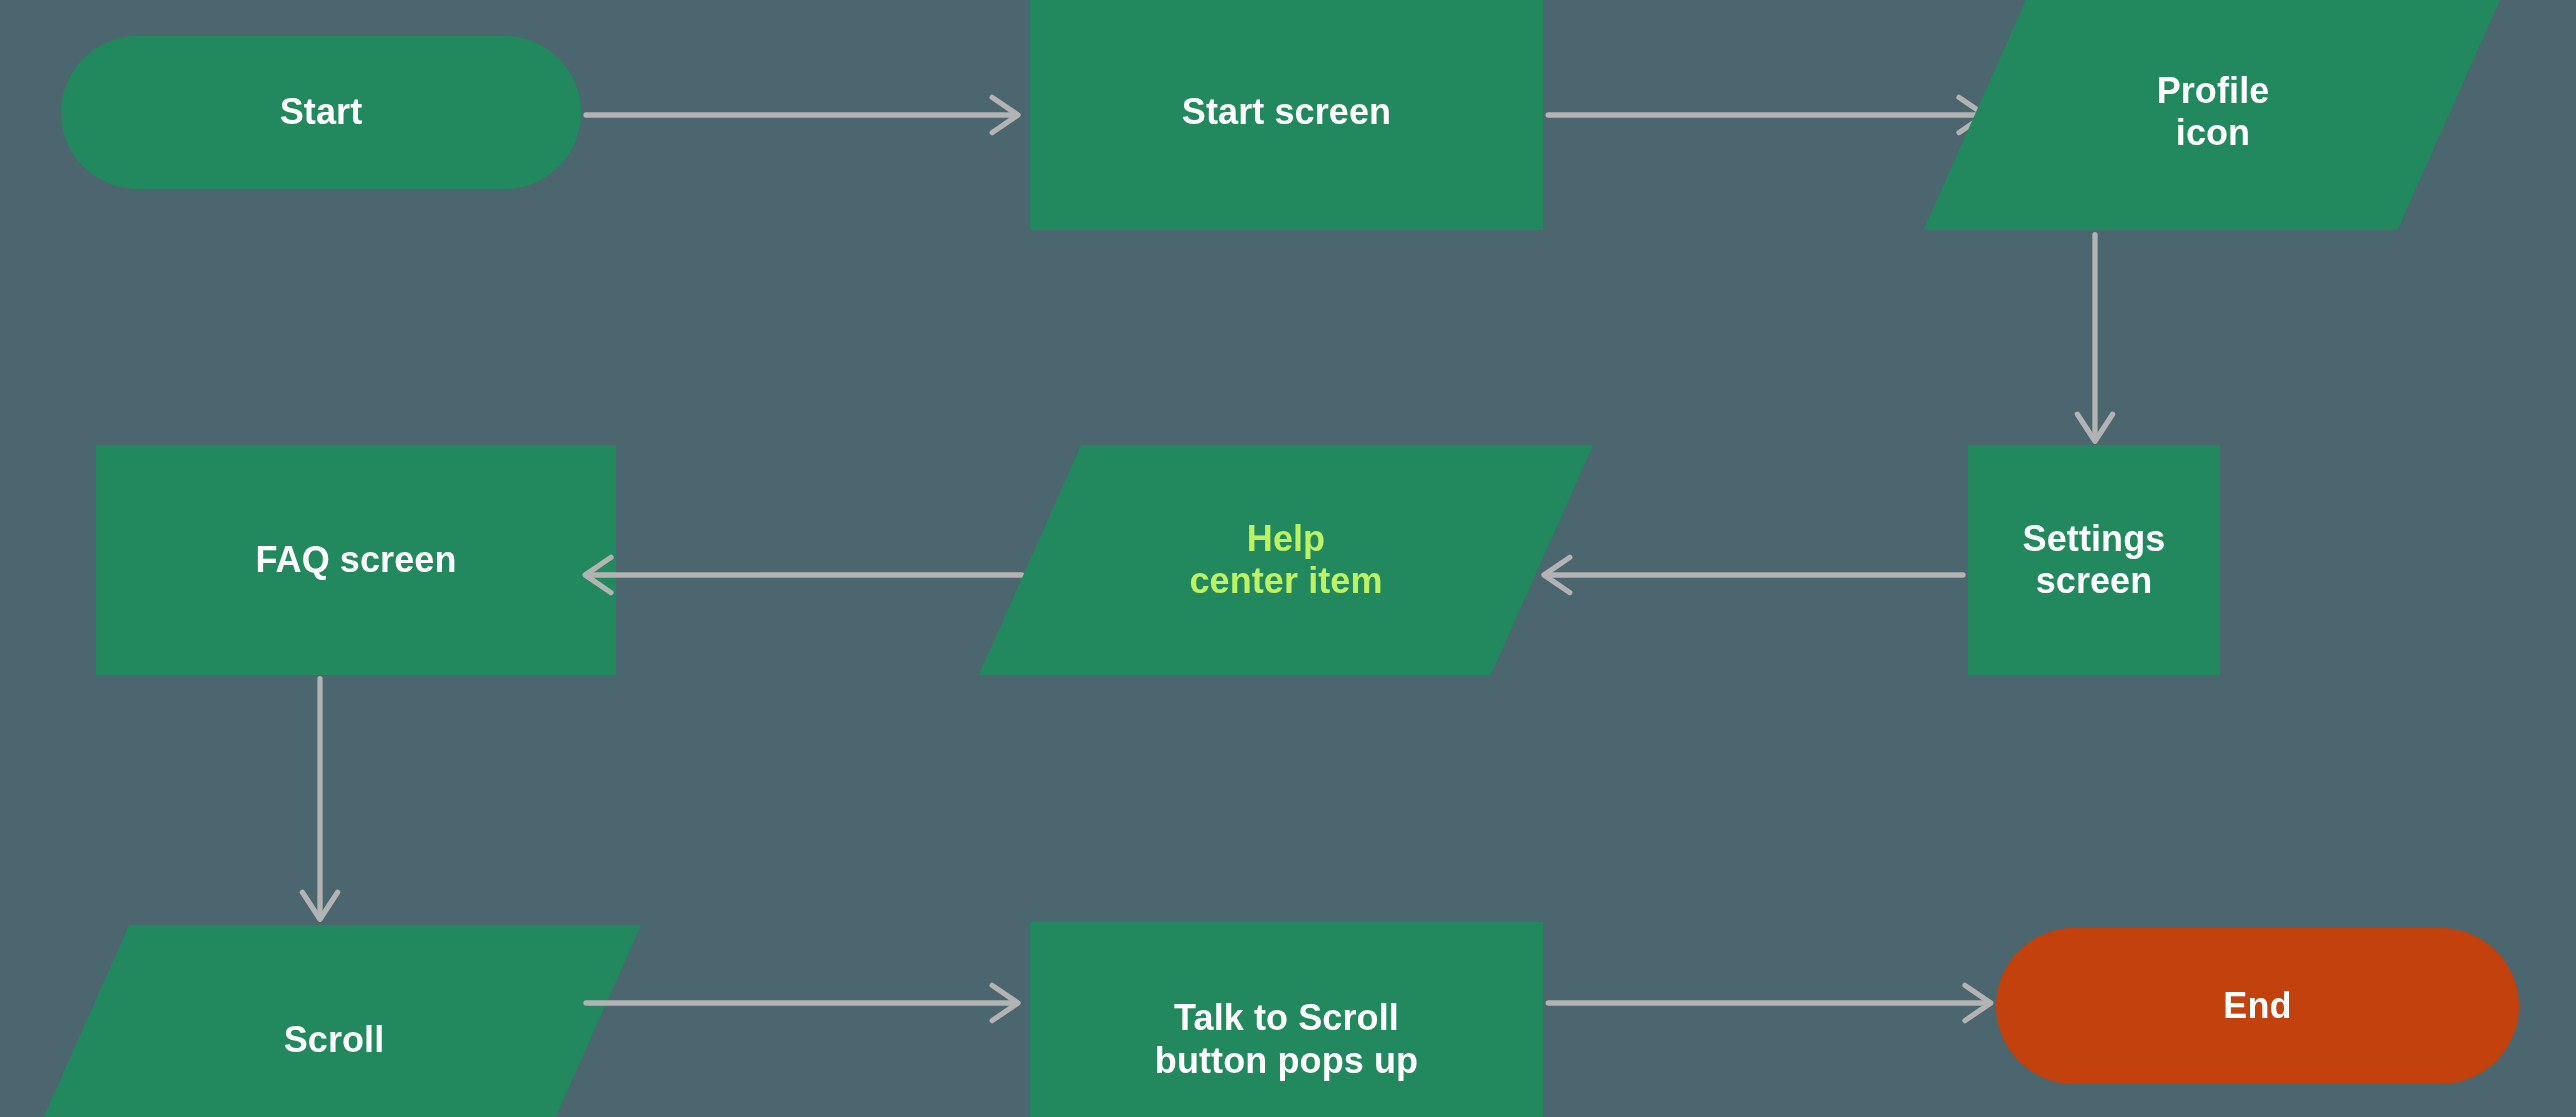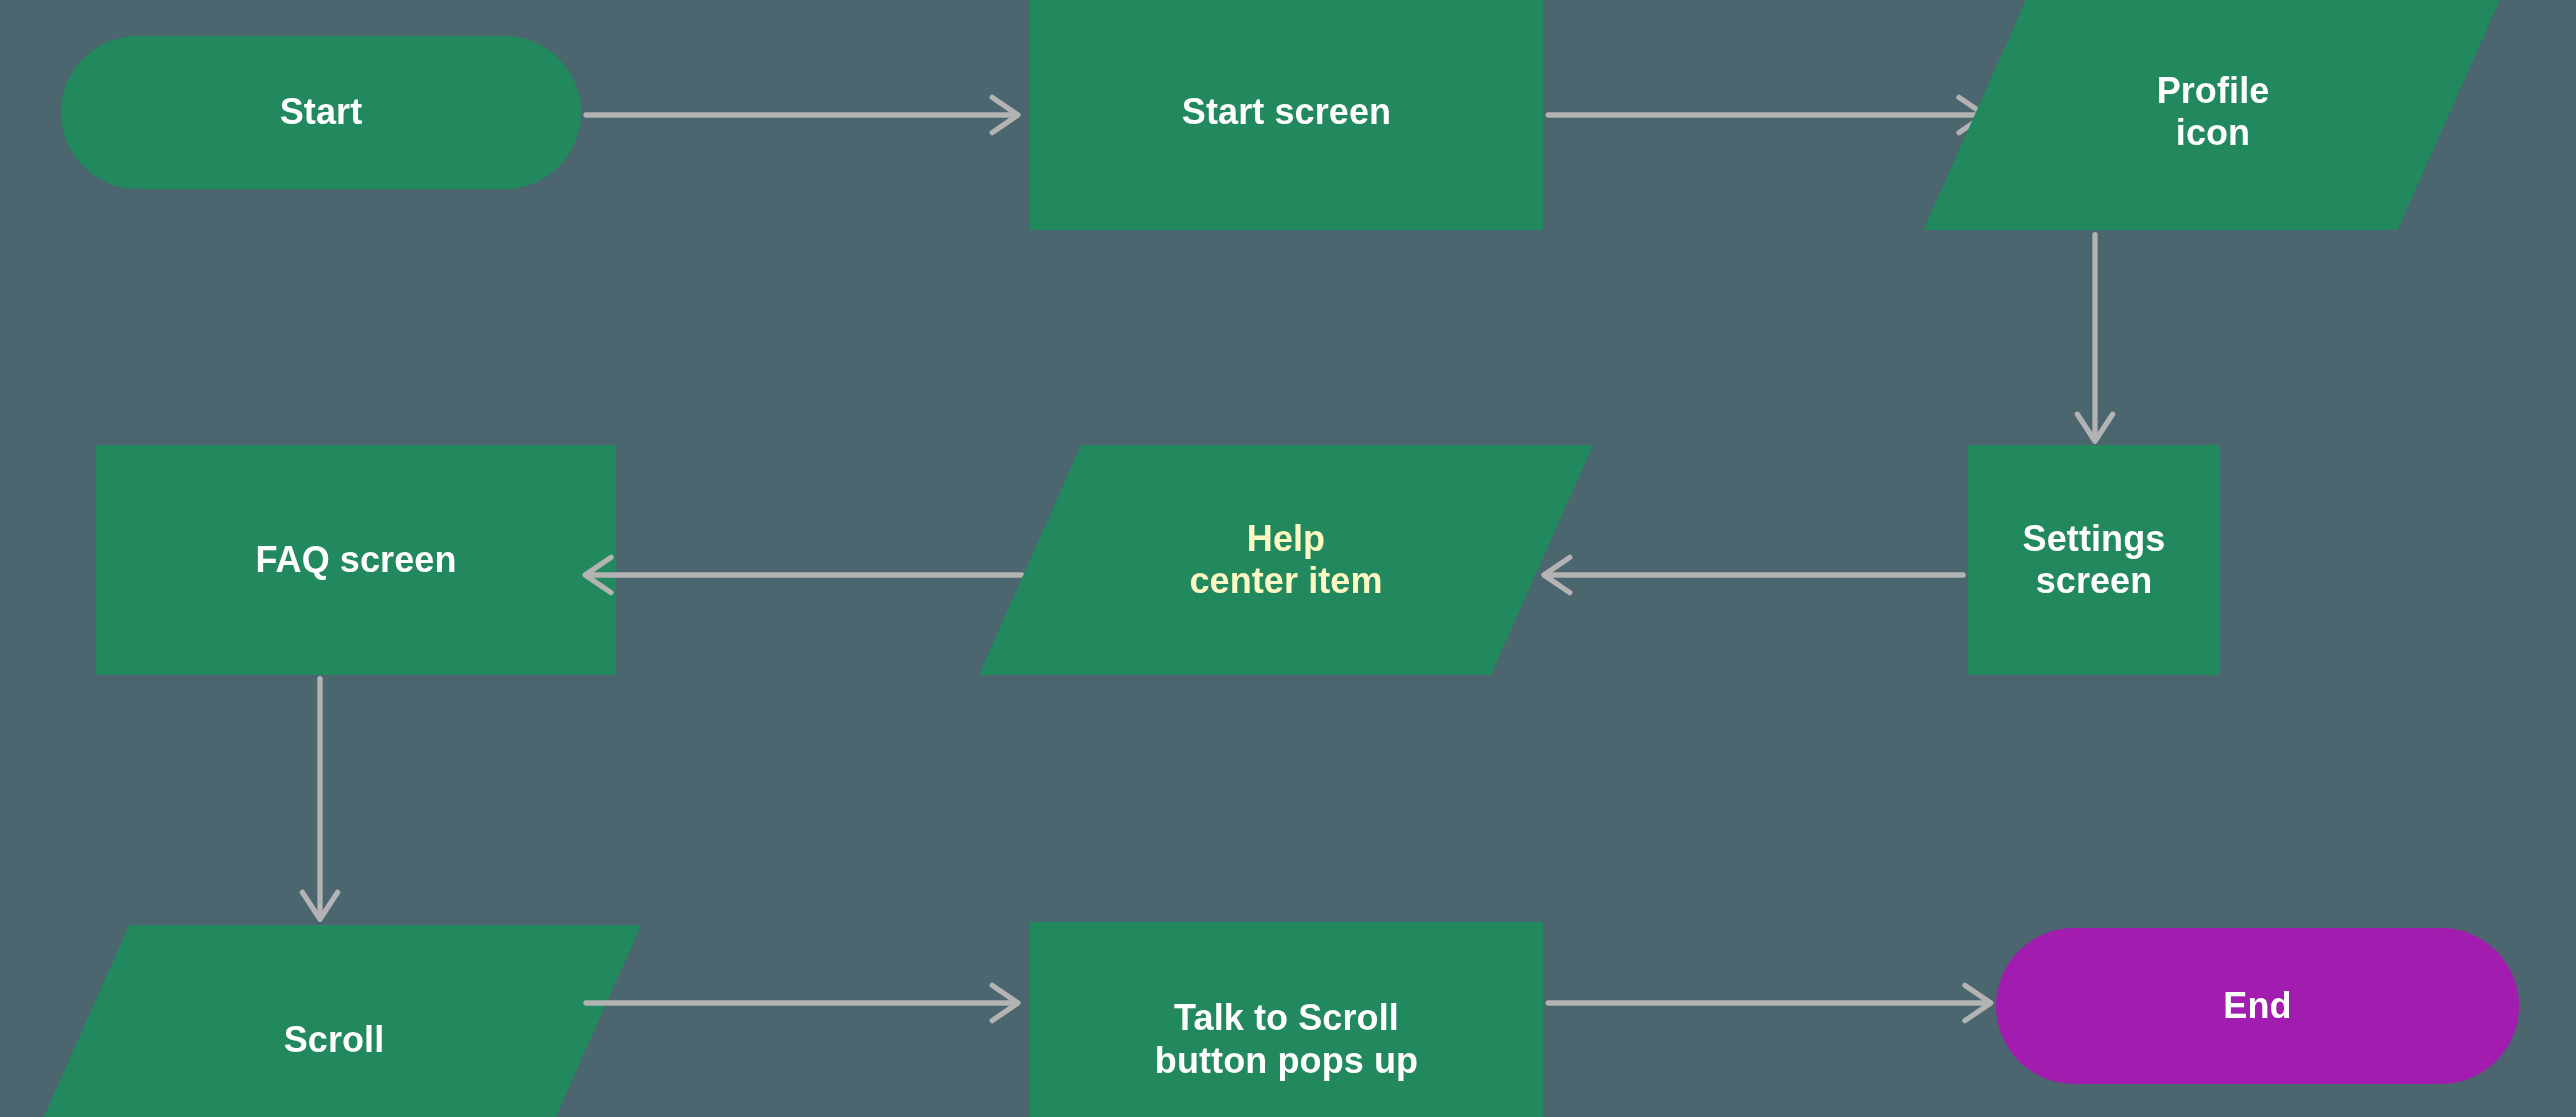--- a/index.html
+++ b/index.html
@@ -111,21 +111,21 @@
     <span class="label">FAQ screen</span>
   </div>
 
   <div class="conn" style="left:580px; top:548px; width:447px; height:54px;">
     <svg width="447" height="54" viewBox="0 0 760 92">
       <line x1="10" y1="46" x2="752" y2="46" style="stroke: rgb(179, 179, 179);"></line>
       <polyline points="52,16 8,46 52,76" style="stroke: rgb(179, 179, 179);"></polyline>
     </svg>
   </div>
 
-  <div class="node shape-io" style="left: 1030px; top: 445px; width: 512px; height: 230px; color: #fef9c3;">
+  <div class="node shape-io" style="left: 1030px; top: 445px; width: 512px; height: 230px; color: #bef264;">
     <span class="io-skew" style="background: rgb(34, 137, 94);"></span>
     <span class="label">Help
 center item</span>
   </div>
 
   <div class="conn" style="left:1539px; top:548px; width:429px; height:54px;">
     <svg width="429" height="54" viewBox="0 0 730 92">
       <line x1="10" y1="46" x2="722" y2="46" style="stroke: rgb(179, 179, 179);"></line>
       <polyline points="52,16 8,46 52,76" style="stroke: rgb(179, 179, 179);"></polyline>
     </svg>
@@ -160,18 +160,18 @@
 button pops up</span>
   </div>
 
   <div class="conn" style="left:1543px; top:976px; width:453px; height:54px;">
     <svg width="453" height="54" viewBox="0 0 770 92">
       <line x1="8" y1="46" x2="760" y2="46" style="stroke: rgb(179, 179, 179);"></line>
       <polyline points="718,16 762,46 718,76" style="stroke: rgb(179, 179, 179);"></polyline>
     </svg>
   </div>
 
-  <div class="node shape-terminator" style="left: 1996px; top: 928px; width: 523px; height: 156px; background: #a21caf; color: rgb(255, 255, 255);">
+  <div class="node shape-terminator" style="left: 1996px; top: 928px; width: 523px; height: 156px; background: #c2410c; color: rgb(255, 255, 255);">
     <span class="label">End</span>
   </div>
 
 </div>
 
 
 </body></html>

